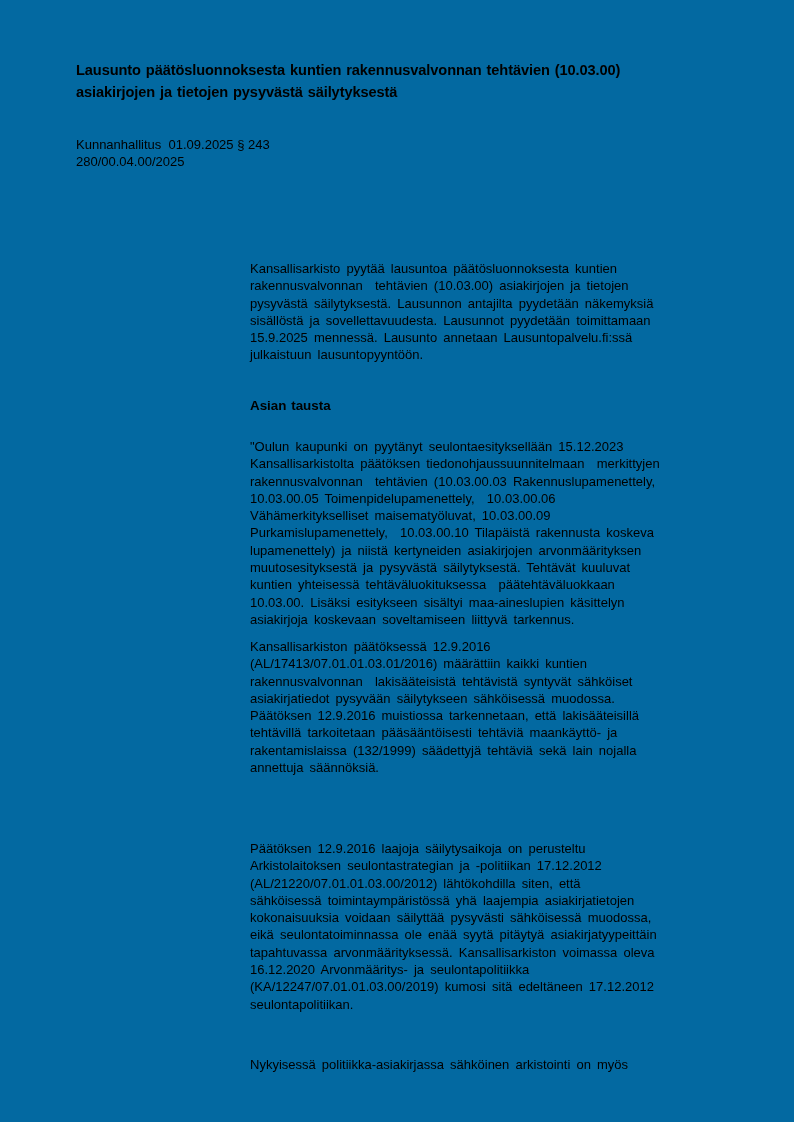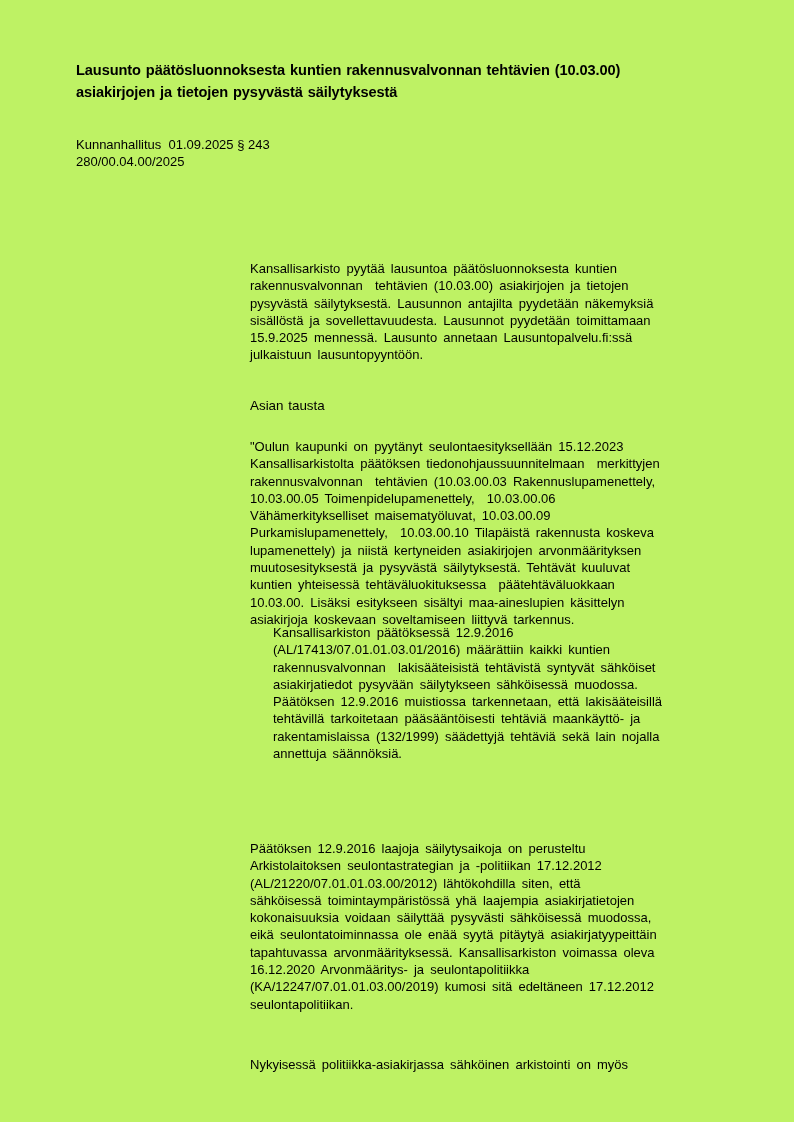--- a/index.html
+++ b/index.html
@@ -4,21 +4,21 @@
 <style>
   html, body {
     margin: 0;
     padding: 0;
     background: #ffffff;
   }
   .page {
     position: relative;
     width: 794px;
     height: 1122px;
-    background: #bef264;
+    background: #0369a1;
     overflow: hidden;
     font-family: "Liberation Sans", "DejaVu Sans", sans-serif;
     color: #000000;
   }
   .block {
     position: absolute;
     white-space: pre;
   }
   .doc-title {
     left: 76px;
@@ -38,27 +38,27 @@
   .indent {
     left: 250px;
     font-size: 13px;
     line-height: 17.3px;
     word-spacing: 2.5px;
   }
   .preparer   { top: 200px; }
   .intro      { top: 260px; }
   .section-heading {
     top: 397px;
-    font-weight: normal;
+    font-weight: bold;
     font-size: 13.4px;
     word-spacing: 1px;
     text-align: right;
   }
   .bg1 { top: 438px; }
-  .bg2 { top: 624px; margin-left: 23px; }
+  .bg2 { top: 638px; }
   .bg3 { top: 840px; }
   .bg4 { top: 1028px; margin-top: 28px; }
 </style>
 </head>
 <body>
 
 <div class="page">
 
   <div class="block doc-title">Lausunto päätösluonnoksesta kuntien rakennusvalvonnan tehtävien (10.03.00)
 asiakirjojen ja tietojen pysyvästä säilytyksestä</div>

